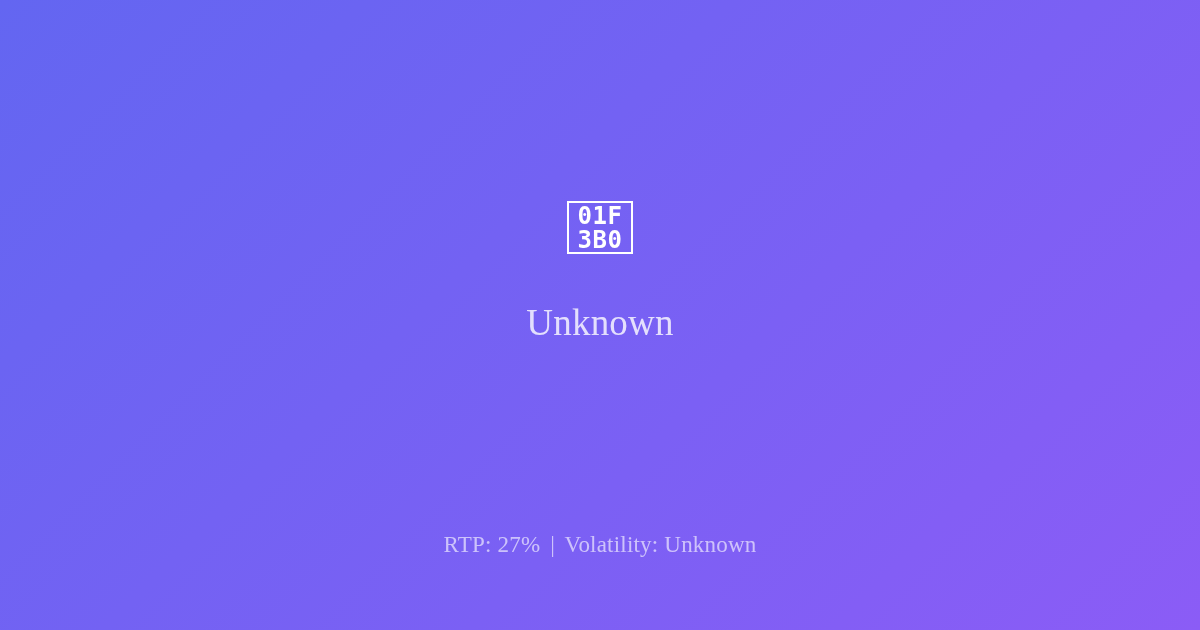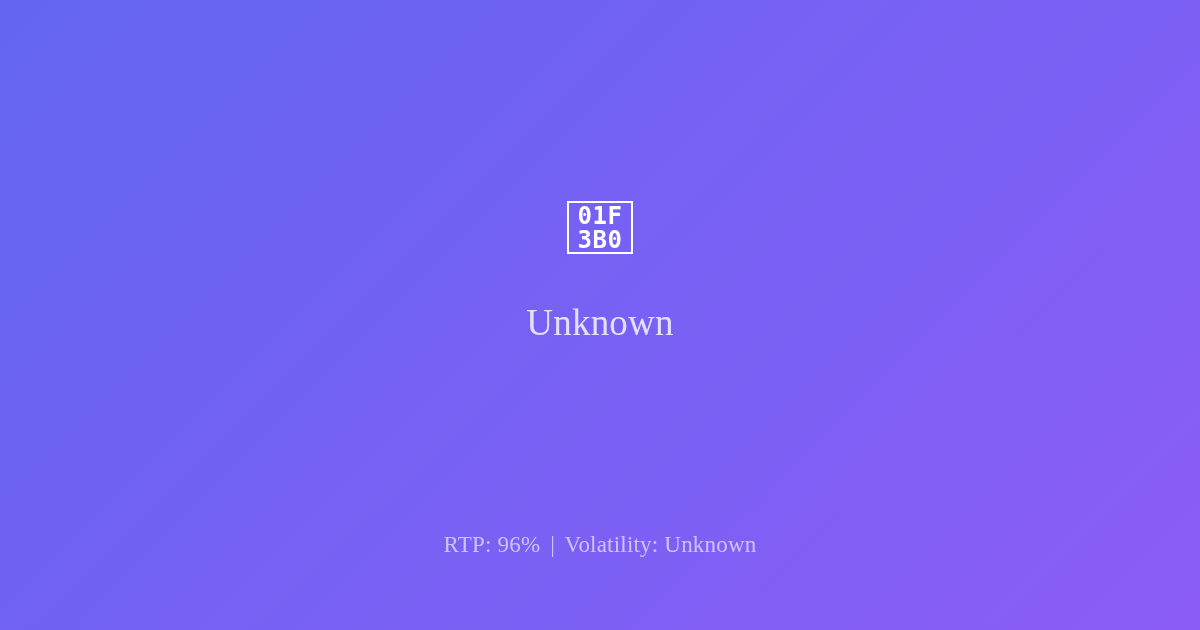--- a/index.html
+++ b/index.html
@@ -124,19 +124,19 @@
         <span>3B0</span>
       </span>
     </h1>
 
     <p class="game-subtitle">Unknown</p>
 
   </div>
 
   <div class="card-meta">
     <span>RTP:</span>
-    <span>96%</span>
+    <span>27%</span>
     <span class="meta-sep">|</span>
     <span>Volatility:</span>
     <span>Unknown</span>
   </div>
 
 </div>
 
 </body></html>

